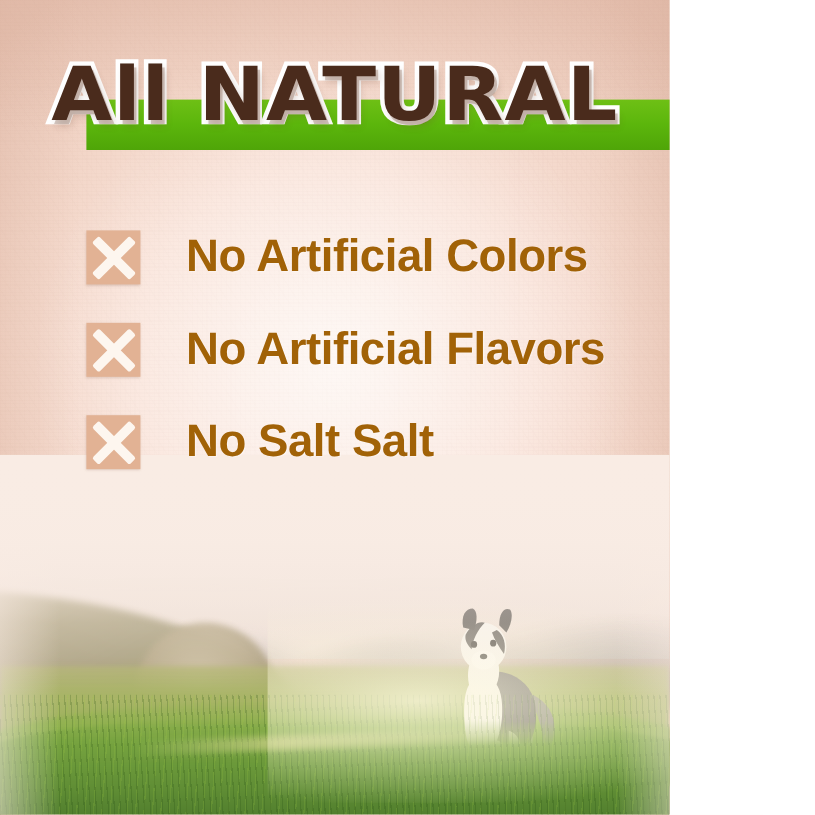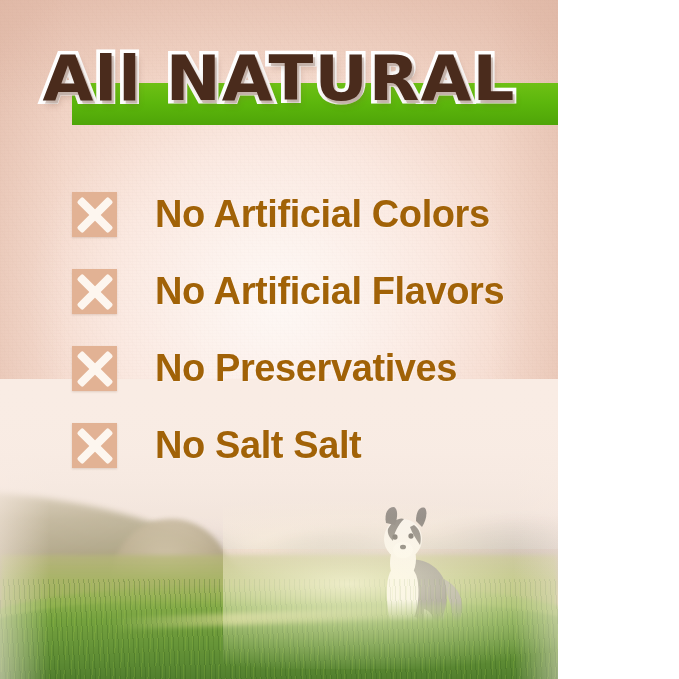--- a/index.html
+++ b/index.html
@@ -374,24 +374,20 @@
     <div class="row">
       <div class="xbox"></div>
       <div class="row-label">No Artificial Colors</div>
     </div>
 
     <div class="row">
       <div class="xbox"></div>
       <div class="row-label">No Artificial Flavors</div>
     </div>
 
-    <div class="row">
-      <div class="xbox"></div>
-      <div class="row-label">No Preservatives</div>
-    </div>
 
     <div class="row">
       <div class="xbox"></div>
       <div class="row-label">No Salt Salt</div>
     </div>
 
   </div>
 
 </div>
 

